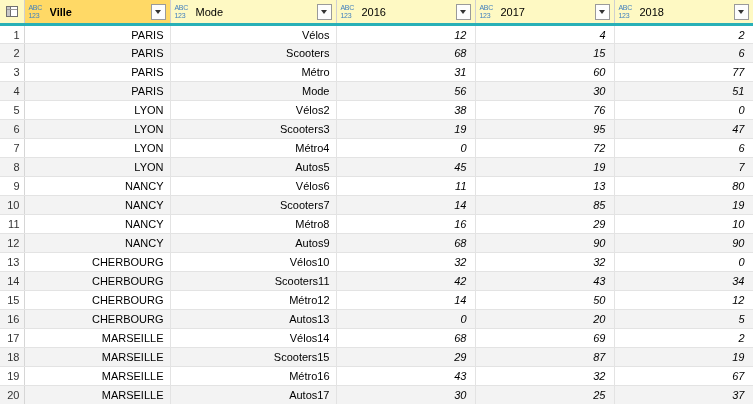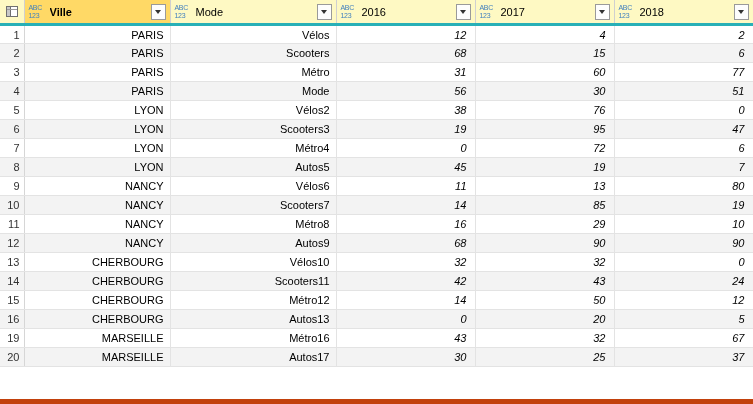--- a/index.html
+++ b/index.html
@@ -322,39 +322,55 @@
           <td class="num col-year">32</td>
           <td class="num col-year">32</td>
           <td class="num col-year">0</td>
         </tr>
         <tr class="alt">
           <td class="rownum">14</td>
           <td class="text col-ville">CHERBOURG</td>
           <td class="text col-mode">Scooters11</td>
           <td class="num col-year">42</td>
           <td class="num col-year">43</td>
-          <td class="num col-year">24</td>
+          <td class="num col-year">34</td>
         </tr>
         <tr>
           <td class="rownum">15</td>
           <td class="text col-ville">CHERBOURG</td>
           <td class="text col-mode">Métro12</td>
           <td class="num col-year">14</td>
           <td class="num col-year">50</td>
           <td class="num col-year">12</td>
         </tr>
         <tr class="alt">
           <td class="rownum">16</td>
           <td class="text col-ville">CHERBOURG</td>
           <td class="text col-mode">Autos13</td>
           <td class="num col-year">0</td>
           <td class="num col-year">20</td>
           <td class="num col-year">5</td>
         </tr>
         <tr>
+          <td class="rownum">17</td>
+          <td class="text col-ville">MARSEILLE</td>
+          <td class="text col-mode">Vélos14</td>
+          <td class="num col-year">68</td>
+          <td class="num col-year">69</td>
+          <td class="num col-year">2</td>
+        </tr>
+        <tr class="alt">
+          <td class="rownum">18</td>
+          <td class="text col-ville">MARSEILLE</td>
+          <td class="text col-mode">Scooters15</td>
+          <td class="num col-year">29</td>
+          <td class="num col-year">87</td>
+          <td class="num col-year">19</td>
+        </tr>
+        <tr>
           <td class="rownum">19</td>
           <td class="text col-ville">MARSEILLE</td>
           <td class="text col-mode">Métro16</td>
           <td class="num col-year">43</td>
           <td class="num col-year">32</td>
           <td class="num col-year">67</td>
         </tr>
         <tr class="alt">
           <td class="rownum">20</td>
           <td class="text col-ville">MARSEILLE</td>

